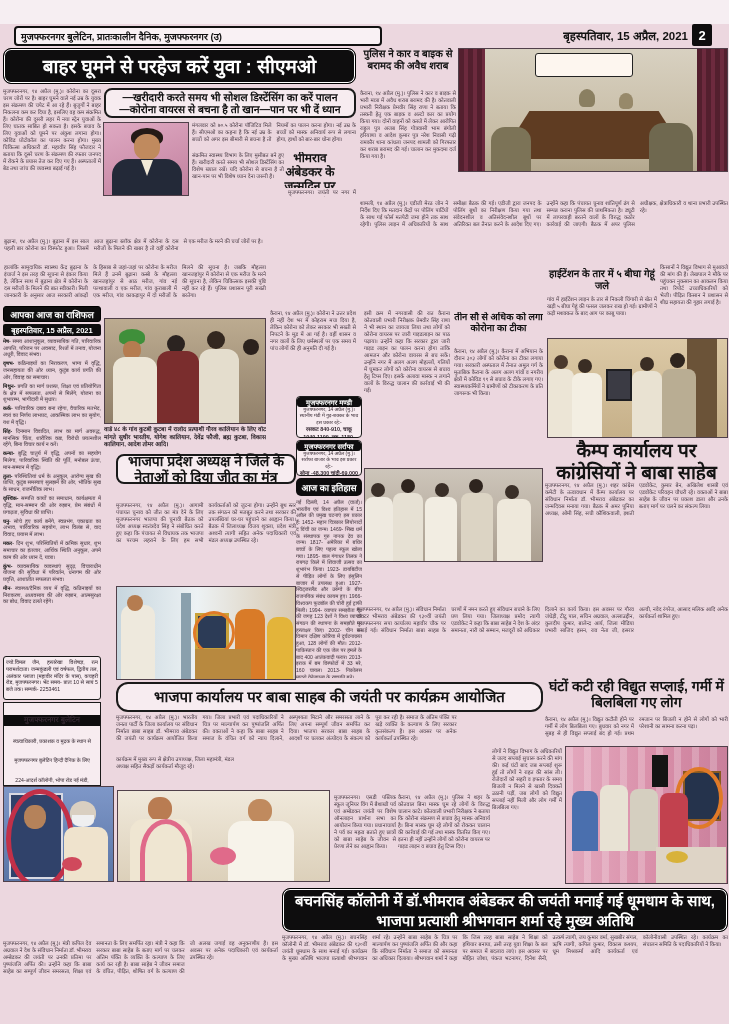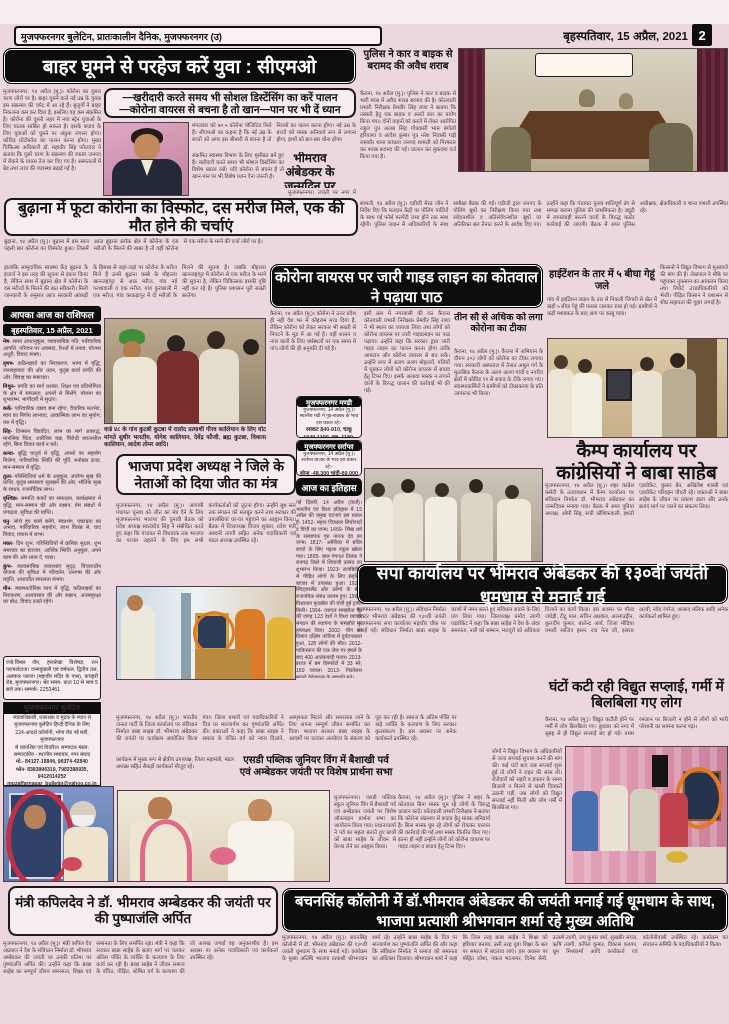--- a/index.html
+++ b/index.html
@@ -12,21 +12,21 @@
   .bn{background:#0e0d0e;color:#fff;font-weight:bold;display:flex;align-items:center;justify-content:center;border-radius:3px;text-align:center;}
   .ph{position:absolute;border:1px solid #50404a;overflow:hidden;box-sizing:border-box;}
   .ph div{position:absolute;}
   .cap{font-weight:bold;color:#241c22;text-align:justify;line-height:1.25;overflow:hidden;}
   .hor{overflow:hidden;}
   .hor p{margin:0 0 2.5px;font-size:5.2px;line-height:1.28;text-align:justify;color:#43353f;}
   .hor b{color:#111;}
   .rates{background:#f7ecf0;border:1.5px solid #1a1a1a;border-radius:4px;overflow:hidden;}
   .rates .rl{font-size:5.4px;font-weight:bold;color:#352832;text-align:center;line-height:1.35;padding:0 2px;}
   .imp{background:#f7ecf0;border:1.5px solid #1a1a1a;overflow:hidden;text-align:center;}
-  .imp div{font-size:5.1px;line-height:1.45;color:#352832;}
+  .imp div{font-size:5.1px;line-height:1.45;color:#352832;margin-top:12px;}
   .imp .em{font-weight:bold;}
 </style>
 </head>
 <body>
 
 <div id="pg">
 
   <div class="abs" style="left:0;top:0;width:729px;height:24px;background:#f6eef2"></div>
 
   <div class="abs" style="left:14px;top:26px;width:368px;height:20px;background:#f9f1f4;border:2px solid #111;border-radius:4px;display:flex;align-items:center;padding:0 5px;font-weight:bold;font-size:9.5px;color:#111">मुजफ्फरनगर बुलेटिन, प्रातःकालीन दैनिक, मुजफ्फरनगर (उ)</div>
@@ -63,25 +63,23 @@
     <div style="left:120px;top:40px;width:16px;height:18px;background:#8a7f61;border-radius:50% 50% 30% 30%"></div>
     <div style="left:160px;top:44px;width:14px;height:16px;background:#97896a;border-radius:50% 50% 30% 30%"></div>
     <div style="left:76px;top:4px;width:96px;height:22px;background:#fdf6ef;border:1px solid #222;border-radius:3px;text-align:center;font-weight:bold;font-size:6.5px;line-height:1.55;color:#111">
       <span style="position:static;display:block"></span>
     </div>
     <div style="left:84px;top:15px;width:80px;height:9px;text-align:center;font-weight:bold;font-size:6.5px;color:#111"></div>
   </div>
 
   <div class="abs b" style="left:360px;top:200px;width:368px;height:62px;column-count:4">शामली, १४ अप्रैल (मु.)। एडीजी मेरठ जोन ने निर्देश दिए कि मतदान केंद्रों पर पोलिंग पार्टियों के साथ गई फोर्स मतपेटी जमा होने तक साथ रहेगी। पुलिस लाइन में अधिकारियों के साथ समीक्षा बैठक की गई। एडीजी द्वारा जनपद के पोलिंग बूथों का निरीक्षण किया गया तथा संवेदनशील व अतिसंवेदनशील बूथों पर अतिरिक्त बल तैनात करने के आदेश दिए गए। उन्होंने कहा कि पंचायत चुनाव शांतिपूर्ण ढंग से सम्पन्न कराना पुलिस की प्राथमिकता है। ड्यूटी में लापरवाही बरतने वालों के विरुद्ध कठोर कार्रवाई की जाएगी। बैठक में अपर पुलिस अधीक्षक, क्षेत्राधिकारी व थाना प्रभारी उपस्थित रहे।</div>
 
-  <div class="abs ob" style="left:4px;top:198px;width:354px;height:38px;font-size:15.5px">बुढ़ाना में फूटा कोरोना का विस्फोट, दस मरीज मिले, एक की मौत होने की चर्चाएं</div>
   <div class="abs b" style="left:4px;top:238px;width:354px;height:24px;column-count:4">बुढ़ाना, १४ अप्रैल (मु.)। बुढ़ाना में इस साल पहली बार कोरोना का विस्फोट हुआ। जिसमें आज बुढ़ाना ब्लॉक क्षेत्र में कोरोना के दस मरीजों के मिलने की खबर है तो वहीं कोरोना से एक मरीज के मरने की चर्चा जोरों पर है।</div>
   <div class="abs b" style="left:4px;top:264px;width:262px;height:64px;column-count:3">हालांकि सामुदायिक स्वास्थ्य केंद्र बुढ़ाना के इंचार्ज ने इस तरह की सूचना से इंकार किया है, लेकिन साथ में बुढ़ाना क्षेत्र में कोरोना के दस मरीजों के मिलने की बात स्वीकारी। मिली जानकारी के अनुसार आज सरकारी आंकड़ों के हिसाब से जहां-जहां पर कोरोना के मरीज मिले हैं उनमें बुढ़ाना कस्बे के मौहल्ला खानजहांपुर से आठ मरीज, गांव नई पल्थावाली व एक मरीज, गांव कुराबाली में एक मरीज, गांव काकड़ापुर में दो मरीजों के मिलने की सूचना है। जबकि मौहल्ला खानजहांपुर में कोरोना से एक मरीज के मरने की सूचना है, लेकिन चिकित्सक इसकी पुष्टि नहीं कर रहे हैं। पुलिस प्रशासन पूरी सख्ती बरतेगा।</div>
 
-  <div class="abs hb" style="left:270px;top:264px;width:273px;height:44px;font-size:15px">कोरोना वायरस पर जारी गाइड लाइन का कोतवाल ने पढ़ाया पाठ</div>
   <div class="abs b" style="left:270px;top:310px;width:86px;height:84px">कैराना, १४ अप्रैल (मु.)। कोरोना ने उत्तर प्रदेश ही नहीं देश भर में कोहराम मचा दिया है, लेकिन कोरोना को लेकर सरकार भी सख्ती से निपटने के मूड में आ गई है। वहीं शासन व नगर वालों के लिए धर्मस्थलों पर एक समय में पांच लोगों की ही अनुमति दी गई है।</div>
   <div class="abs b" style="left:364px;top:310px;width:86px;height:158px">इसी क्रम में नगरवासी की रात कैराना कोतवाली प्रभारी निरीक्षक प्रेमवीर सिंह राणा ने भी स्थान का जायजा लिया तथा लोगों को कोरोना वायरस पर जारी गाइडलाइन का पाठ पढ़ाया। उन्होंने कहा कि सरकार द्वारा जारी गाइड लाइन का पालन करना होगा ताकि आमजन और कोरोना वायरस से बच सकें। उन्होंने नगर में अलग अलग मोहल्लों, गलियों में घूमकर लोगों को कोरोना वायरस से बचाव हेतु टिप्स दिए। इसके अलावा मास्क न लगाने वालों के विरुद्ध चालान की कार्रवाई भी की गई।</div>
   <div class="abs bh" style="left:454px;top:312px;width:89px;height:32px;font-size:9.5px">तीन सौ से अधिक को लगा कोरोना का टीका</div>
   <div class="abs b" style="left:454px;top:348px;width:89px;height:120px">कैराना, १४ अप्रैल (मु.)। कैराना में अभियान के दौरान ३०३ लोगों को कोरोना का टीका लगाया गया। सरकारी अस्पताल में तैनात अमूल गर्ग के मुताबिक कैराना के अलग अलग गांवों व नगरीय क्षेत्रों में कोविड १९ से बचाव के टीके लगाए गए। स्वास्थ्यकर्मियों ने ग्रामीणों को टीकाकरण के प्रति जागरूक भी किया।</div>
 
   <div class="abs bh" style="left:547px;top:268px;width:110px;height:26px;font-size:10px">हाईटेंशन के तार में ५ बीघा गेहूं जले</div>
   <div class="abs b" style="left:547px;top:296px;width:110px;height:40px">गांव में हाईटेंशन लाइन के तार से निकली चिंगारी से खेत में खड़ी ५ बीघा गेहूं की फसल जलकर राख हो गई। ग्रामीणों ने कड़ी मशक्कत के बाद आग पर काबू पाया।</div>
   <div class="abs b" style="left:660px;top:264px;width:68px;height:72px">किसानों ने विद्युत विभाग से मुआवजे की मांग की है। लेखपाल ने मौके पर पहुंचकर नुकसान का आकलन किया तथा रिपोर्ट उच्चाधिकारियों को भेजी। पीड़ित किसान ने प्रशासन से शीघ्र सहायता की गुहार लगाई है।</div>
 
   <div class="abs bn" style="left:3px;top:306px;width:98px;height:16px;font-size:9px;border:1px solid #000">आपका आज का राशिफल</div>
@@ -120,21 +118,21 @@
   </div>
   <div class="abs rates" style="left:296px;top:440px;width:66px;height:36px">
     <div class="bn" style="height:10px;font-size:6.8px">मुजफ्फरनगर सर्राफा</div>
     <div class="rl" style="font-size:4.8px;font-weight:normal">मुजफ्फरनगर, 14 अप्रैल (मु.)। सर्राफा बाजार के भाव इस प्रकार रहे:-</div>
     <div class="rl">सोना -48,300  चांदी-69,000</div>
 
   </div>
   <div class="abs bn" style="left:296px;top:478px;width:66px;height:18px;font-size:9px;border-radius:5px">आज का इतिहास</div>
   <div class="abs b" style="left:296px;top:499px;width:66px;height:179px;font-size:5.1px">नई दिल्ली, 14 अप्रैल (वार्ता)। भारतीय एवं विश्व इतिहास में 15 अप्रैल की प्रमुख घटनाएं इस प्रकार हैं: 1452- महान चित्रकार लियोनार्दो द विंची का जन्म। 1469- सिख धर्म के संस्थापक गुरु नानक देव का जन्म। 1817- अमेरिका में बधिर बच्चों के लिए पहला स्कूल खोला गया। 1895- बाल गंगाधर तिलक ने रायगढ़ किले में शिवाजी उत्सव का शुभारंभ किया। 1923- डायबिटीज से पीड़ित लोगों के लिए इंसुलिन बाजार में उपलब्ध हुआ। 1927- स्विट्जरलैंड और उरुग्वे के बीच राजनयिक संबंध कायम हुए। 1966- विश्वकप फुटबॉल की चोरी हुई ट्राफी मिली। 1994- व्यापार समझौता गैट की जगह 123 देशों ने विश्व व्यापार संगठन की स्थापना के समझौते पर हस्ताक्षर किए। 2002- चीन का विमान दक्षिण कोरिया में दुर्घटनाग्रस्त हुआ, 128 लोगों की मौत। 2012- पाकिस्तान की एक जेल पर हमले के बाद 400 आतंकवादी फरार। 2013- इराक में बम विस्फोटों में 33 मरे, 160 घायल। 2013- निकोलस मादुरो वेनेजुएला के राष्ट्रपति बने।</div>
 
-  <div class="abs ob" style="left:116px;top:454px;width:180px;height:41px;font-size:14px">भाजपा प्रदेश अध्यक्ष ने जिले के नेताओं को दिया जीत का मंत्र</div>
+  <div class="abs ob" style="left:116px;top:454px;width:180px;height:30px;font-size:14px">भाजपा प्रदेश अध्यक्ष ने जिले के नेताओं को दिया जीत का मंत्र</div>
   <div class="abs b" style="left:116px;top:502px;width:180px;height:82px;column-count:2">मुजफ्फरनगर, १४ अप्रैल (मु.)। आगामी पंचायत चुनाव को जीत का मंत्र देने के लिए मुजफ्फरनगर भाजपा की चुनावी बैठक को प्रदेश अध्यक्ष स्वतंत्रदेव सिंह ने संबोधित करते हुए कहा कि पंचायत से विधायक तक भाजपा का परचम लहराने के लिए हम सभी कार्यकर्ताओं को जुटना होगा। उन्होंने बूथ स्तर तक संगठन को मजबूत करने तथा सरकार की उपलब्धियां घर-घर पहुंचाने का आह्वान किया। बैठक में जिलाध्यक्ष विजय शुक्ला, प्रदेश मंत्री अश्वनी त्यागी सहित अनेक पदाधिकारी एवं मंडल अध्यक्ष उपस्थित रहे।</div>
 
   <div class="ph" style="left:116px;top:586px;width:180px;height:94px;background:linear-gradient(90deg,#c7d6de,#edf2f4 45%,#d8c8b0)">
     <div style="left:64px;top:6px;width:10px;height:88px;background:#8aa0ad"></div>
     <div style="left:78px;top:26px;width:28px;height:32px;background:#2c3b56;border:3px solid #c9a23a"></div>
     <div style="left:76px;top:24px;width:36px;height:38px;border:3px solid #e07a28;border-radius:50%;background:transparent"></div>
     <div style="left:4px;top:18px;width:34px;height:76px;background:#eee9dd;border-radius:10px 10px 0 0"></div>
     <div style="left:10px;top:8px;width:16px;height:16px;background:#b57c50;border-radius:50%"></div>
     <div style="left:118px;top:22px;width:30px;height:72px;background:#d97b28;border-radius:10px 10px 0 0"></div>
     <div style="left:150px;top:30px;width:26px;height:64px;background:#e3b43a;border-radius:10px 10px 0 0"></div>
@@ -162,31 +160,30 @@
     <div style="left:30px;top:20px;width:14px;height:14px;background:#3a2d24;border-radius:50%"></div>
     <div style="left:24px;top:34px;width:30px;height:66px;background:#f3eee2;border-radius:8px 8px 0 0"></div>
     <div style="left:92px;top:18px;width:14px;height:14px;background:#3a2d24;border-radius:50%"></div>
     <div style="left:84px;top:32px;width:30px;height:68px;background:#e9e2d2;border-radius:8px 8px 0 0"></div>
     <div style="left:122px;top:14px;width:15px;height:15px;background:#2f251e;border-radius:50%"></div>
     <div style="left:114px;top:30px;width:34px;height:70px;background:#b9ad93;border-radius:8px 8px 0 0"></div>
   </div>
   <div class="abs bh" style="left:545px;top:440px;width:183px;height:40px;font-size:19px">कैम्प कार्यालय पर कांग्रेसियों ने बाबा साहेब का मनाया जन्मदिवस</div>
   <div class="abs b" style="left:545px;top:482px;width:183px;height:80px;column-count:2">मुजफ्फरनगर, १४ अप्रैल (मु.)। शहर कांग्रेस कमेटी के तत्वावधान में कैम्प कार्यालय पर संविधान निर्माता डॉ. भीमराव अंबेडकर का जन्मदिवस मनाया गया। बैठक में अमर पूनिया अध्यक्ष, ओमी सिंह, सची कौशिकवाली, इशती एडवोकेट, कुमार बेन, अखिलेश शास्त्री एवं एडवोकेट परिवहन चौधरी रहे। वक्ताओं ने बाबा साहेब के जीवन पर प्रकाश डाला और उनके बताए मार्ग पर चलने का संकल्प लिया।</div>
 
-  <div class="abs hb" style="left:357px;top:564px;width:371px;height:40px;font-size:17.5px">सपा कार्यालय पर भीमराव अंबेडकर की १३०वीं जयंती धूमधाम से मनाई गई</div>
   <div class="abs b" style="left:357px;top:606px;width:371px;height:70px;column-count:4">मुजफ्फरनगर, १४ अप्रैल (मु.)। संविधान निर्माता डॉक्टर भीमराव अंबेडकर की १३०वीं जयंती मुजफ्फरनगर सपा कार्यालय महावीर चौक पर मनाई गई। संविधान निर्माता बाबा साहब के चरणों में नमन करते हुए संविधान बचाने के लिए प्रण लिया गया। जिलाध्यक्ष प्रमोद त्यागी एडवोकेट ने कहा कि बाबा साहेब ने देश के अंदर समानता, नारी को सम्मान, मजदूरों को अधिकार दिलाने का कार्य किया। इस अवसर पर गौरव जंधेड़ी, टीटू पाल, सचिन अग्रवाल, अल्लाउद्दीन, कुलदीप कुमार, बालेन्द्र आर्य, जिला मीडिया प्रभारी साजिद हसन, राव नेता जी, इसरार अल्वी, नवेद रंगरेज, आसाद मलिक आदि अनेक कार्यकर्ता शामिल हुए।</div>
 
   <div class="abs bh" style="left:545px;top:678px;width:183px;height:36px;font-size:14px">घंटों कटी रही विद्युत सप्लाई, गर्मी में बिलबिला गए लोग</div>
   <div class="abs b" style="left:545px;top:716px;width:183px;height:30px;column-count:2">कैराना, १४ अप्रैल (मु.)। विद्युत कटौती होने पर गर्मी में लोग बिलबिला गए। बुधवार को नगर में सुबह से ही विद्युत सप्लाई बंद हो गई। प्रथम रमजान पर बिजली न होने से लोगों को भारी परेशानी का सामना करना पड़ा।</div>
   <div class="abs b" style="left:492px;top:748px;width:70px;height:134px">लोगों ने विद्युत विभाग के अधिकारियों से जल्द सप्लाई सुचारू करने की मांग की। कई घंटों बाद जब सप्लाई शुरू हुई तो लोगों ने राहत की सांस ली। रोजेदारों को सहरी व इफ्तार के समय बिजली न मिलने से खासी दिक्कतें उठानी पड़ीं, जब लोगों को विद्युत सप्लाई नहीं मिली और लोग गर्मी में बिलबिला गए।</div>
 
+  <div class="abs ob" style="left:116px;top:682px;width:427px;height:30px;font-size:15px;border-radius:12px">भाजपा कार्यालय पर बाबा साहब की जयंती पर कार्यक्रम आयोजित</div>
   <div class="abs b" style="left:116px;top:714px;width:427px;height:58px;column-count:5">मुजफ्फरनगर, १४ अप्रैल (मु.)। भारतीय जनता पार्टी के जिला कार्यालय पर संविधान निर्माता बाबा साहब डॉ. भीमराव अंबेडकर की जयंती पर कार्यक्रम आयोजित किया गया। जिला प्रभारी एवं पदाधिकारियों ने चित्र पर माल्यार्पण कर पुष्पांजलि अर्पित की। वक्ताओं ने कहा कि बाबा साहब ने समाज के वंचित वर्ग को न्याय दिलाने, अस्पृश्यता मिटाने और समरसता लाने के लिए अपना सम्पूर्ण जीवन समर्पित कर दिया। भाजपा सरकार बाबा साहब के आदर्शों पर चलकर अंत्योदय के संकल्प को पूरा कर रही है। समाज के अंतिम पंक्ति पर खड़े व्यक्ति के कल्याण के लिए सरकार कृतसंकल्प है। इस अवसर पर अनेक कार्यकर्ता उपस्थित रहे।</div>
   <div class="abs b" style="left:116px;top:756px;width:118px;height:32px">कार्यक्रम में मुख्य रूप से क्षेत्रीय उपाध्यक्ष, जिला महामंत्री, मंडल अध्यक्ष सहित सैकड़ों कार्यकर्ता मौजूद रहे।</div>
 
-  <div class="abs bh" style="left:238px;top:754px;width:156px;height:34px;font-size:10px">एसडी पब्लिक जुनियर विंग में बैशाखी पर्व एवं अम्बेडकर जयंती पर विशेष प्रार्थना सभा</div>
   <div class="abs b" style="left:334px;top:794px;width:62px;height:88px">मुजफ्फरनगर। एसडी पब्लिक स्कूल जूनियर विंग में बैशाखी पर्व एवं अम्बेडकर जयंती पर विशेष ऑनलाइन प्रार्थना सभा का आयोजन किया गया। प्रधानाचार्या ने पर्व का महत्व बताते हुए छात्रों को बाबा साहेब के जीवन से प्रेरणा लेने का आह्वान किया।</div>
 
   <div class="abs b" style="left:398px;top:794px;width:92px;height:88px">कैराना, १४ अप्रैल (मु.)। पुलिस ने शहर के कोतवाल बिना मास्क घूम रहे लोगों के विरुद्ध चालान काटे। कोतवाली प्रभारी निरीक्षक ने बताया कि कोरोना संक्रमण से बचाव हेतु मास्क अनिवार्य है। बिना मास्क घूम रहे लोगों को रोककर चालान की कार्रवाई की गई तथा मास्क वितरित किए गए। इतना ही नहीं उन्होंने लोगों को कोरोना वायरस पर गाइड लाइन व बचाव हेतु टिप्स दिए।</div>
 
   <div class="abs" style="left:3px;top:656px;width:98px;height:44px;background:#f7ecf0;border:1.5px solid #1a1a1a;border-radius:3px;font-size:5.2px;line-height:1.3;padding:2px;color:#352832;text-align:justify;overflow:hidden">ज्यो.विमल जैन, हस्तरेखा विशेषज्ञ, रत्न परामर्शदाता। जन्मकुंडली एवं वर्षफल, द्वितीय तल, अलंकार प्लाजा (महावीर मंदिर के पास), कचहरी रोड, मुजफ्फरनगर। भेंट समय- प्रातः 10 से सायं 5 बजे तक। सम्पर्क- 2253461</div>
   <div class="abs imp" style="left:3px;top:702px;width:98px;height:84px">
     <div class="bn" style="height:11px;font-size:7.5px;border-radius:0">मुजफ्फरनगर बुलेटिन</div>
     <div>स्वत्वाधिकारी, प्रकाशक व मुद्रक के स्थान से</div>
     <div>मुजफ्फरनगर बुलेटिन हिन्दी दैनिक के लिए</div>
     <div>224-आदर्श कॉलोनी, भोपा रोड नई मंडी, मुजफ्फरनगर</div>
@@ -223,19 +220,18 @@
     <div style="right:6px;top:24px;width:34px;height:46px;background:#25334c;border:2px solid #8a5a20"></div>
     <div style="right:4px;top:20px;width:40px;height:54px;border:4px solid #e07a28;border-radius:50%;background:transparent"></div>
     <div style="left:6px;top:44px;width:26px;height:60px;background:#4a6fae;border-radius:8px 8px 0 0"></div>
     <div style="left:34px;top:38px;width:28px;height:66px;background:#e8e2d4;border-radius:8px 8px 0 0"></div>
     <div style="left:64px;top:42px;width:28px;height:62px;background:#d5cfc0;border-radius:8px 8px 0 0"></div>
     <div style="left:94px;top:46px;width:28px;height:58px;background:#c2414e;border-radius:8px 8px 0 0"></div>
     <div style="left:90px;top:100px;width:70px;height:38px;background:#ded4c6"></div>
     <div style="left:100px;top:104px;width:22px;height:12px;background:#d8b23a;border-radius:50%"></div>
   </div>
 
-  <div class="abs ob" style="left:8px;top:886px;width:270px;height:50px;font-size:13.5px">मंत्री कपिलदेव ने डॉ. भीमराव अम्बेडकर की जयंती पर की पुष्पाजंलि अर्पित</div>
   <div class="abs b" style="left:3px;top:940px;width:275px;height:82px;column-count:3">मुजफ्फरनगर, १४ अप्रैल (मु.)। मंत्री कपिल देव अग्रवाल ने देश के संविधान निर्माता डॉ. भीमराव अम्बेडकर की जयंती पर उनकी प्रतिमा पर पुष्पांजलि अर्पित की। उन्होंने कहा कि बाबा साहेब का सम्पूर्ण जीवन समरसता, शिक्षा एवं समानता के लिए समर्पित रहा। मंत्री ने कहा कि सरकार बाबा साहेब के बताए मार्ग पर चलकर अंतिम पंक्ति के व्यक्ति के कल्याण के लिए कार्य कर रही है। बाबा साहेब ने जीवन समाज के वंचित, पीड़ित, शोषित वर्ग के कल्याण की जो अलख जगाई वह अनुकरणीय है। इस अवसर पर अनेक पदाधिकारी एवं कार्यकर्ता उपस्थित रहे।</div>
 
   <div class="abs hb" style="left:282px;top:888px;width:446px;height:44px;font-size:15px">बचनसिंह कॉलोनी में डॉ.भीमराव अंबेडकर की जयंती मनाई गई धूमधाम के साथ, भाजपा प्रत्याशी श्रीभगवान शर्मा रहे मुख्य अतिथि</div>
   <div class="abs b" style="left:282px;top:934px;width:446px;height:88px;column-count:5">मुजफ्फरनगर, १४ अप्रैल (मु.)। बचनसिंह कॉलोनी में डॉ. भीमराव अंबेडकर की १३०वीं जयंती धूमधाम के साथ मनाई गई। कार्यक्रम के मुख्य अतिथि भाजपा प्रत्याशी श्रीभगवान शर्मा रहे। उन्होंने बाबा साहेब के चित्र पर माल्यार्पण कर पुष्पांजलि अर्पित की और कहा कि संविधान निर्माता ने समाज को समानता का अधिकार दिलाया। श्रीभगवान शर्मा ने कहा कि जिस तरह बाबा साहेब ने शिक्षा को हथियार बनाया, उसी तरह युवा शिक्षा के बल पर समाज में बदलाव लाएं। इस अवसर पर मोहित जोशा, पंकज भटनागर, दिनेश सैनी, उत्कर्ष त्यागी, जय कुमार वर्मा, सुखबीर संगल, ऋषि त्यागी, कपिल कुमार, विकास कश्यप, धूम मिश्रकर्मा आदि कार्यकर्ता एवं कॉलोनीवासी उपस्थित रहे। कार्यक्रम का संचालन समिति के पदाधिकारियों ने किया।</div>
 
 </div>
 
 </body></html>

